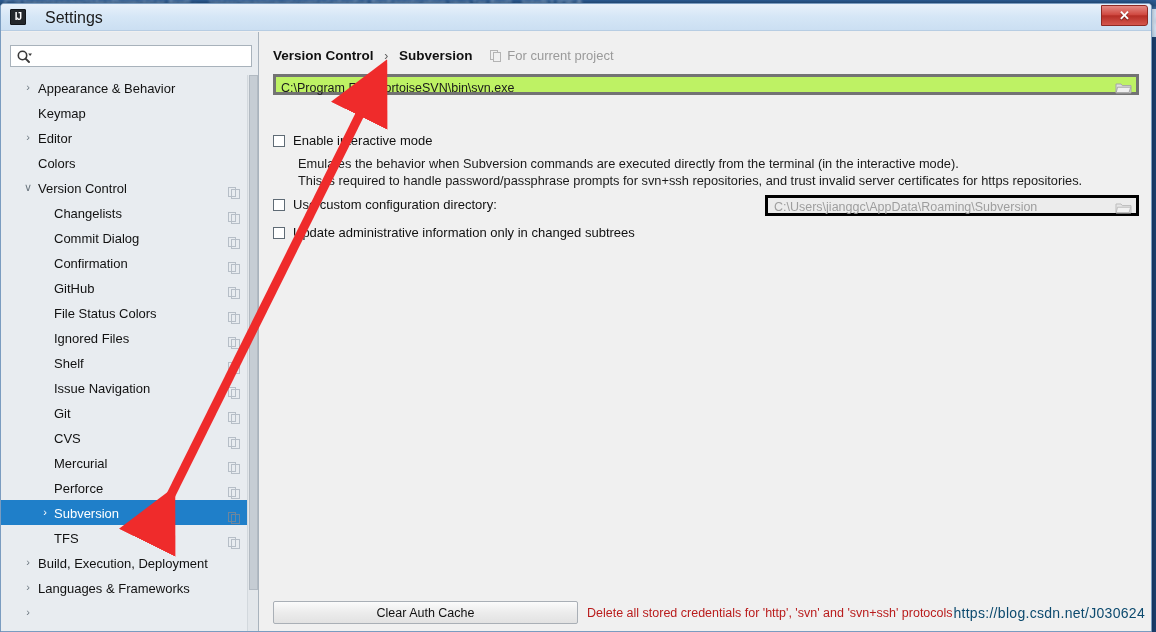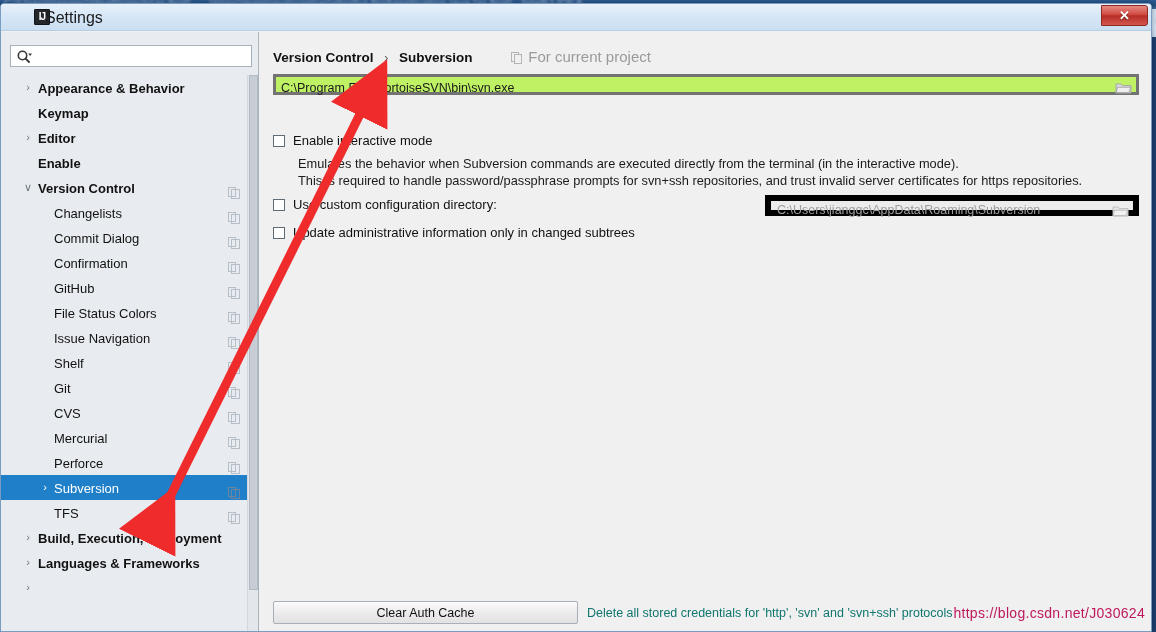--- a/index.html
+++ b/index.html
@@ -44,21 +44,21 @@
   }
   .titlebar {
     position: relative; height: 27px;
     background: linear-gradient(#e8f1fa, #d5e6f6 50%, #cbdff2);
     border-bottom: 1px solid #b7cde3;
   }
   .app-icon {
     position: absolute; left: 9px; top: 5px; width: 16px; height: 16px;
     background: #23272b; border: 1px solid #11151a; border-radius: 1px;
     color: #fff; font-size: 10px; font-weight: bold; line-height: 14px;
-    text-align: center; letter-spacing: -1px; margin-left: 24px;
+    text-align: center; letter-spacing: -1px;
   }
   .title-text {
     position: absolute; left: 44px; top: 5px;
     font-size: 16px; color: #1b1b1b;
   }
   .close-btn {
     position: absolute; right: 3px; top: 1px; width: 47px; height: 21px;
     background: linear-gradient(#e58b84, #d04a42 45%, #b62e26 52%, #d4564d);
     border: 1px solid #8e2a24; border-radius: 0 3px 3px 0;
     color: #fff; font-size: 13px; font-weight: bold;
@@ -99,21 +99,21 @@
   }
   .tree-row.selected { background: #1f7fc9; }
   .tree-row .chev {
     position: absolute; top: 0; width: 14px; text-align: center;
     font-size: 11px; color: #6d7880; line-height: 25px;
   }
   .tree-row.selected .chev { color: #fff; }
   .tree-row .lbl { font-size: 13px; color: #111; }
   .tree-row.selected .lbl { color: #fff; }
   .tree-row.lvl0 .chev { left: 20px; }
-  .tree-row.lvl0 .lbl { margin-left: 37px; font-weight: bold; }
+  .tree-row.lvl0 .lbl { margin-left: 37px; font-weight: normal; }
   .tree-row.lvl1 .chev { left: 37px; }
   .tree-row.lvl1 .lbl { margin-left: 53px; font-weight: normal; }
   .tree-row .copy-icon {
     position: absolute; right: 7px; top: 6px; width: 12px; height: 12px;
     opacity: .45;
   }
   .tree-row.selected .copy-icon { opacity: .85; }
 
   .tree-scrollbar {
     position: absolute; right: 0; top: 43px; width: 11px; bottom: 0;
@@ -126,21 +126,21 @@
 
   
   .right-panel {
     position: absolute; left: 259px; top: 0; right: 0; bottom: 0;
     background: #f0f0f0;
   }
   .breadcrumb { position: absolute; left: 13px; top: 16px; font-size: 13.5px; }
   .breadcrumb .crumb { font-weight: bold; color: #111; }
   .breadcrumb .sep { color: #5a5a5a; margin: 0 7px; font-size: 12px; }
   .breadcrumb .scope {
-    color: #9a9a9a; margin-left: 35px; font-size: 15px; font-weight: normal;
+    color: #9a9a9a; margin-left: 14px; font-size: 13px; font-weight: normal;
   }
   .breadcrumb .scope .scope-icon {
     display: inline-block; vertical-align: -2px; margin-right: 5px;
   }
 
   .path-field {
     position: absolute; left: 13px; top: 42px; right: 12px; height: 21px;
     background: #bef264; border: 3px solid #737373;
   }
   .path-field input {
@@ -156,40 +156,40 @@
   .opt-row { position: absolute; left: 13px; font-size: 13px; color: #111; }
   .cbx {
     display: inline-block; width: 12px; height: 12px;
     border: 1px solid #5f6b75; background: #fff;
     vertical-align: -2px; margin-right: 8px; cursor: pointer;
   }
   .desc { position: absolute; left: 38px; font-size: 12.8px; color: #1a1a1a; }
 
   .cfg-field {
     position: absolute; left: 505px; right: 12px; top: 163px; height: 21px;
-    background: #ececec; border: 6px solid #000000;
+    background: #ececec; border: 3px solid #000000;
   }
   .cfg-field .val {
     position: absolute; left: 6px; top: 2px; font-size: 12.5px; color: #9e9e9e;
   }
 
   .auth-btn {
     position: absolute; left: 13px; bottom: 7px; width: 305px; height: 23px;
     background: linear-gradient(#fbfbfb, #ececec 50%, #e2e2e2);
     border: 1px solid #a9afb6; border-radius: 2px;
     font-family: "Liberation Sans", sans-serif; font-size: 12.5px; color: #111;
     cursor: pointer;
   }
   .auth-note {
     position: absolute; left: 327px; bottom: 11px;
-    font-size: 12.5px; color: #0f766e; white-space: nowrap; text-align: right;
+    font-size: 12.5px; color: #b91c1c; white-space: nowrap; text-align: right;
   }
   .watermark {
     position: absolute; right: 6px; bottom: 10px;
-    font-size: 14px; color: #be185d; letter-spacing: .3px;
+    font-size: 14px; color: #0c4a6e; letter-spacing: .3px;
     white-space: nowrap; user-select: none;
   }
 
   
   .annot { position: absolute; left: 0; top: 0; width: 1156px; height: 632px; pointer-events: none; }
 </style>
 </head>
 <body>
 
 <div id="root">
@@ -223,21 +223,21 @@
               </svg>
             </span>
             <input class="search-input" type="text" placeholder="" style="">
           </div>
         </div>
 
         <div class="tree" id="tree">
             <div class="tree-row lvl0"><span class="chev">›</span><span class="lbl">Appearance &amp; Behavior</span></div>
             <div class="tree-row lvl0"><span class="chev"></span><span class="lbl">Keymap</span></div>
             <div class="tree-row lvl0"><span class="chev">›</span><span class="lbl">Editor</span></div>
-            <div class="tree-row lvl0"><span class="chev"></span><span class="lbl">Enable</span></div>
+            <div class="tree-row lvl0"><span class="chev"></span><span class="lbl">Colors</span></div>
             <div class="tree-row lvl0"><span class="chev">∨</span><span class="lbl">Version Control</span><span class="copy-icon"><svg width="12" height="12" viewBox="0 0 12 12">
                   <rect x="0.5" y="0.5" width="7" height="9" fill="none" stroke="#7b8896"></rect>
                   <rect x="3.5" y="2.5" width="8" height="9" fill="none" stroke="#7b8896"></rect>
                 </svg></span></div>
             <div class="tree-row lvl1"><span class="chev"></span><span class="lbl">Changelists</span><span class="copy-icon"><svg width="12" height="12" viewBox="0 0 12 12">
                   <rect x="0.5" y="0.5" width="7" height="9" fill="none" stroke="#7b8896"></rect>
                   <rect x="3.5" y="2.5" width="8" height="9" fill="none" stroke="#7b8896"></rect>
                 </svg></span></div>
             <div class="tree-row lvl1"><span class="chev"></span><span class="lbl">Commit Dialog</span><span class="copy-icon"><svg width="12" height="12" viewBox="0 0 12 12">
                   <rect x="0.5" y="0.5" width="7" height="9" fill="none" stroke="#7b8896"></rect>
@@ -248,25 +248,29 @@
                   <rect x="3.5" y="2.5" width="8" height="9" fill="none" stroke="#7b8896"></rect>
                 </svg></span></div>
             <div class="tree-row lvl1"><span class="chev"></span><span class="lbl">GitHub</span><span class="copy-icon"><svg width="12" height="12" viewBox="0 0 12 12">
                   <rect x="0.5" y="0.5" width="7" height="9" fill="none" stroke="#7b8896"></rect>
                   <rect x="3.5" y="2.5" width="8" height="9" fill="none" stroke="#7b8896"></rect>
                 </svg></span></div>
             <div class="tree-row lvl1"><span class="chev"></span><span class="lbl">File Status Colors</span><span class="copy-icon"><svg width="12" height="12" viewBox="0 0 12 12">
                   <rect x="0.5" y="0.5" width="7" height="9" fill="none" stroke="#7b8896"></rect>
                   <rect x="3.5" y="2.5" width="8" height="9" fill="none" stroke="#7b8896"></rect>
                 </svg></span></div>
+            <div class="tree-row lvl1"><span class="chev"></span><span class="lbl">Ignored Files</span><span class="copy-icon"><svg width="12" height="12" viewBox="0 0 12 12">
+                  <rect x="0.5" y="0.5" width="7" height="9" fill="none" stroke="#7b8896"></rect>
+                  <rect x="3.5" y="2.5" width="8" height="9" fill="none" stroke="#7b8896"></rect>
+                </svg></span></div>
+            <div class="tree-row lvl1"><span class="chev"></span><span class="lbl">Shelf</span><span class="copy-icon"><svg width="12" height="12" viewBox="0 0 12 12">
+                  <rect x="0.5" y="0.5" width="7" height="9" fill="none" stroke="#7b8896"></rect>
+                  <rect x="3.5" y="2.5" width="8" height="9" fill="none" stroke="#7b8896"></rect>
+                </svg></span></div>
             <div class="tree-row lvl1"><span class="chev"></span><span class="lbl">Issue Navigation</span><span class="copy-icon"><svg width="12" height="12" viewBox="0 0 12 12">
-                  <rect x="0.5" y="0.5" width="7" height="9" fill="none" stroke="#7b8896"></rect>
-                  <rect x="3.5" y="2.5" width="8" height="9" fill="none" stroke="#7b8896"></rect>
-                </svg></span></div>
-            <div class="tree-row lvl1"><span class="chev"></span><span class="lbl">Shelf</span><span class="copy-icon"><svg width="12" height="12" viewBox="0 0 12 12">
                   <rect x="0.5" y="0.5" width="7" height="9" fill="none" stroke="#7b8896"></rect>
                   <rect x="3.5" y="2.5" width="8" height="9" fill="none" stroke="#7b8896"></rect>
                 </svg></span></div>
             <div class="tree-row lvl1"><span class="chev"></span><span class="lbl">Git</span><span class="copy-icon"><svg width="12" height="12" viewBox="0 0 12 12">
                   <rect x="0.5" y="0.5" width="7" height="9" fill="none" stroke="#7b8896"></rect>
                   <rect x="3.5" y="2.5" width="8" height="9" fill="none" stroke="#7b8896"></rect>
                 </svg></span></div>
             <div class="tree-row lvl1"><span class="chev"></span><span class="lbl">CVS</span><span class="copy-icon"><svg width="12" height="12" viewBox="0 0 12 12">
                   <rect x="0.5" y="0.5" width="7" height="9" fill="none" stroke="#7b8896"></rect>
                   <rect x="3.5" y="2.5" width="8" height="9" fill="none" stroke="#7b8896"></rect>

